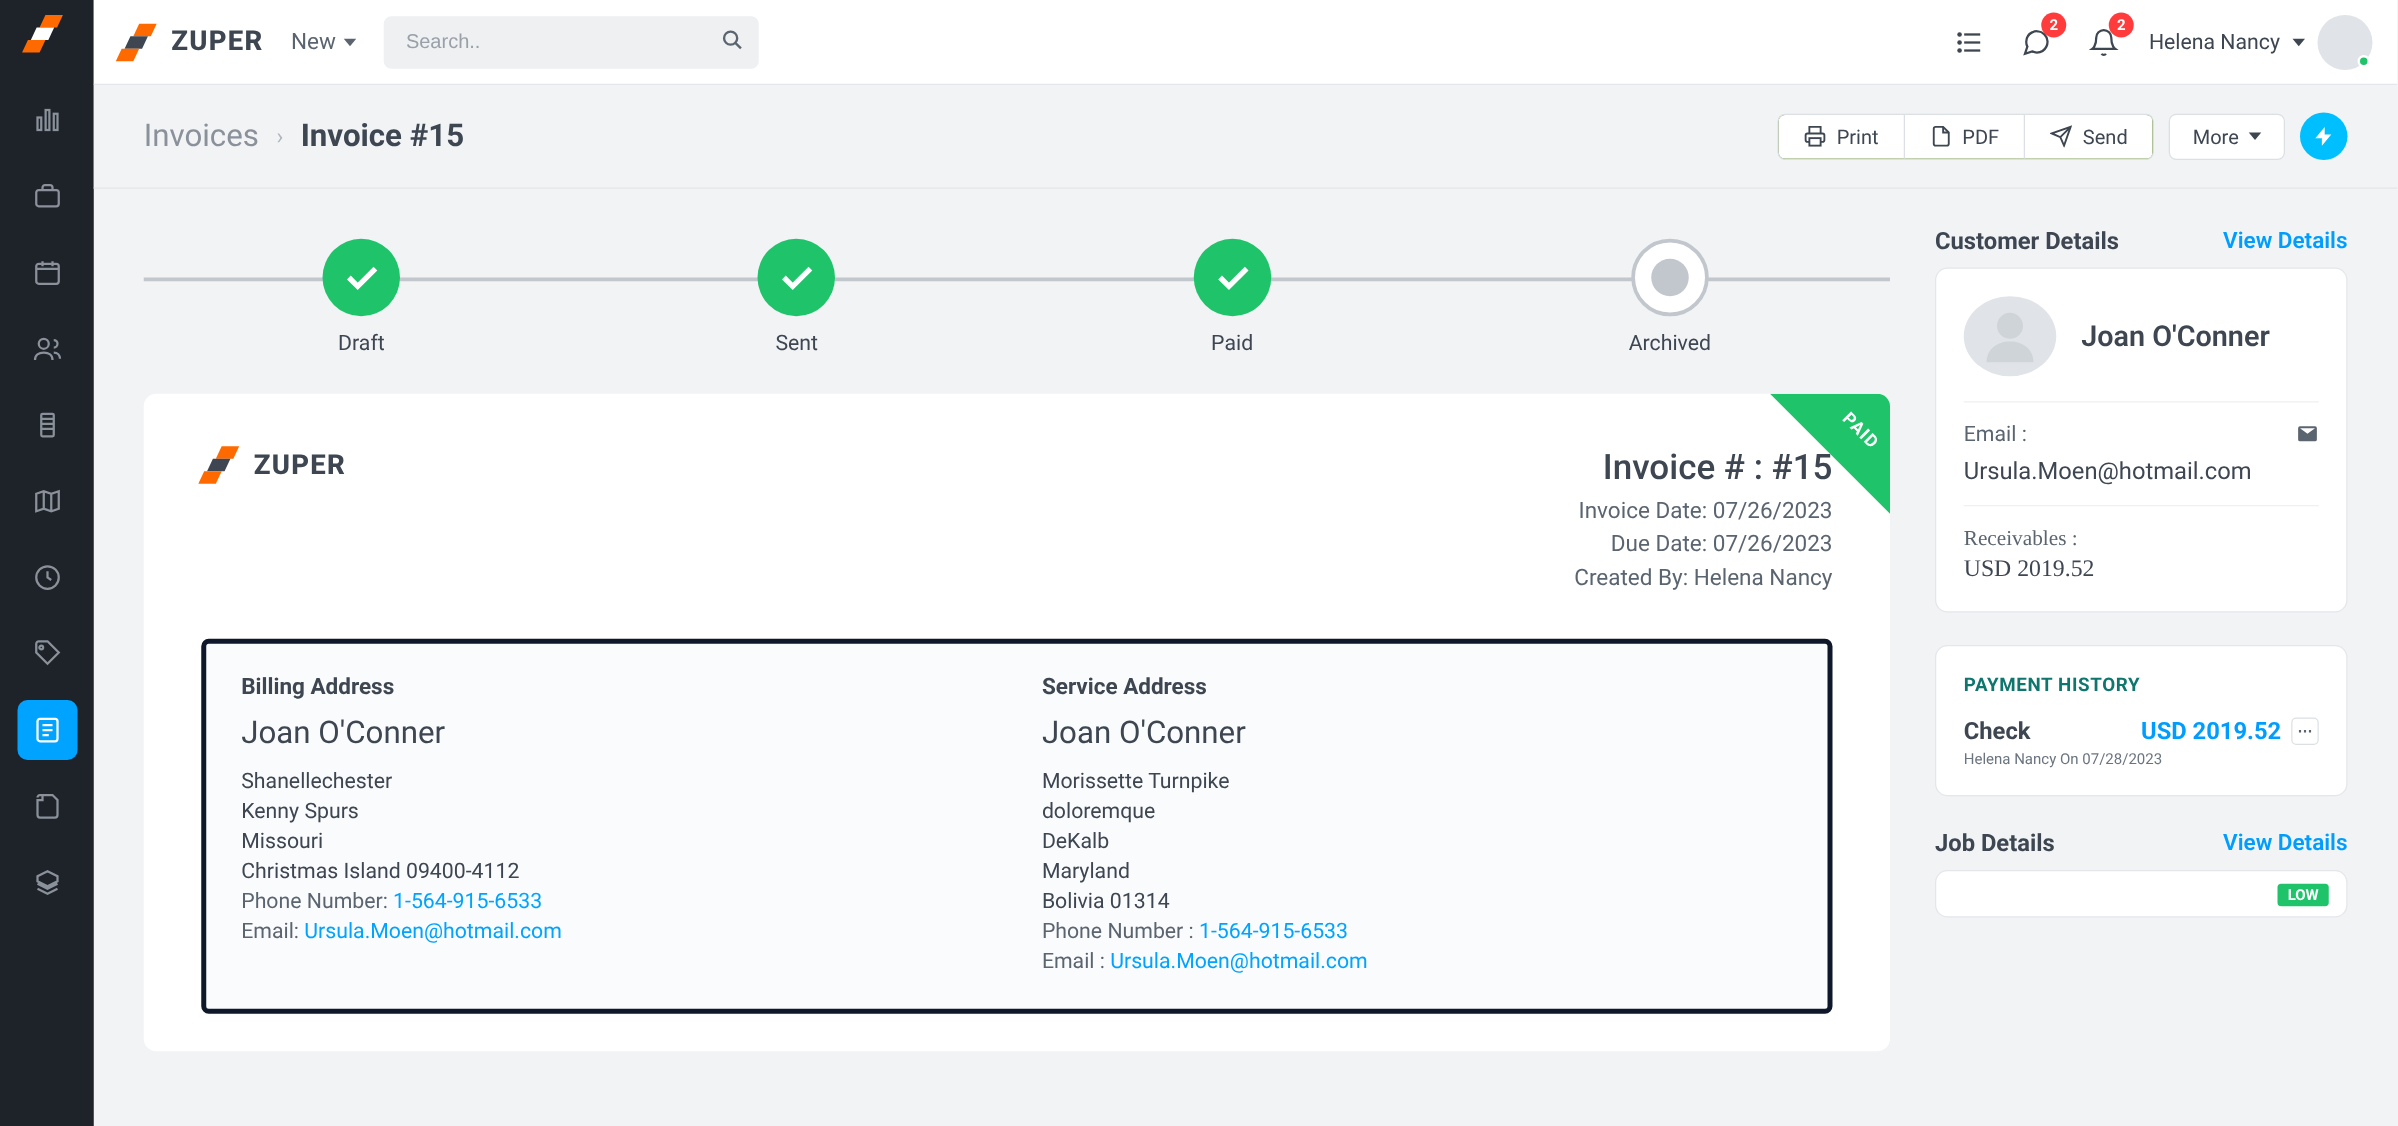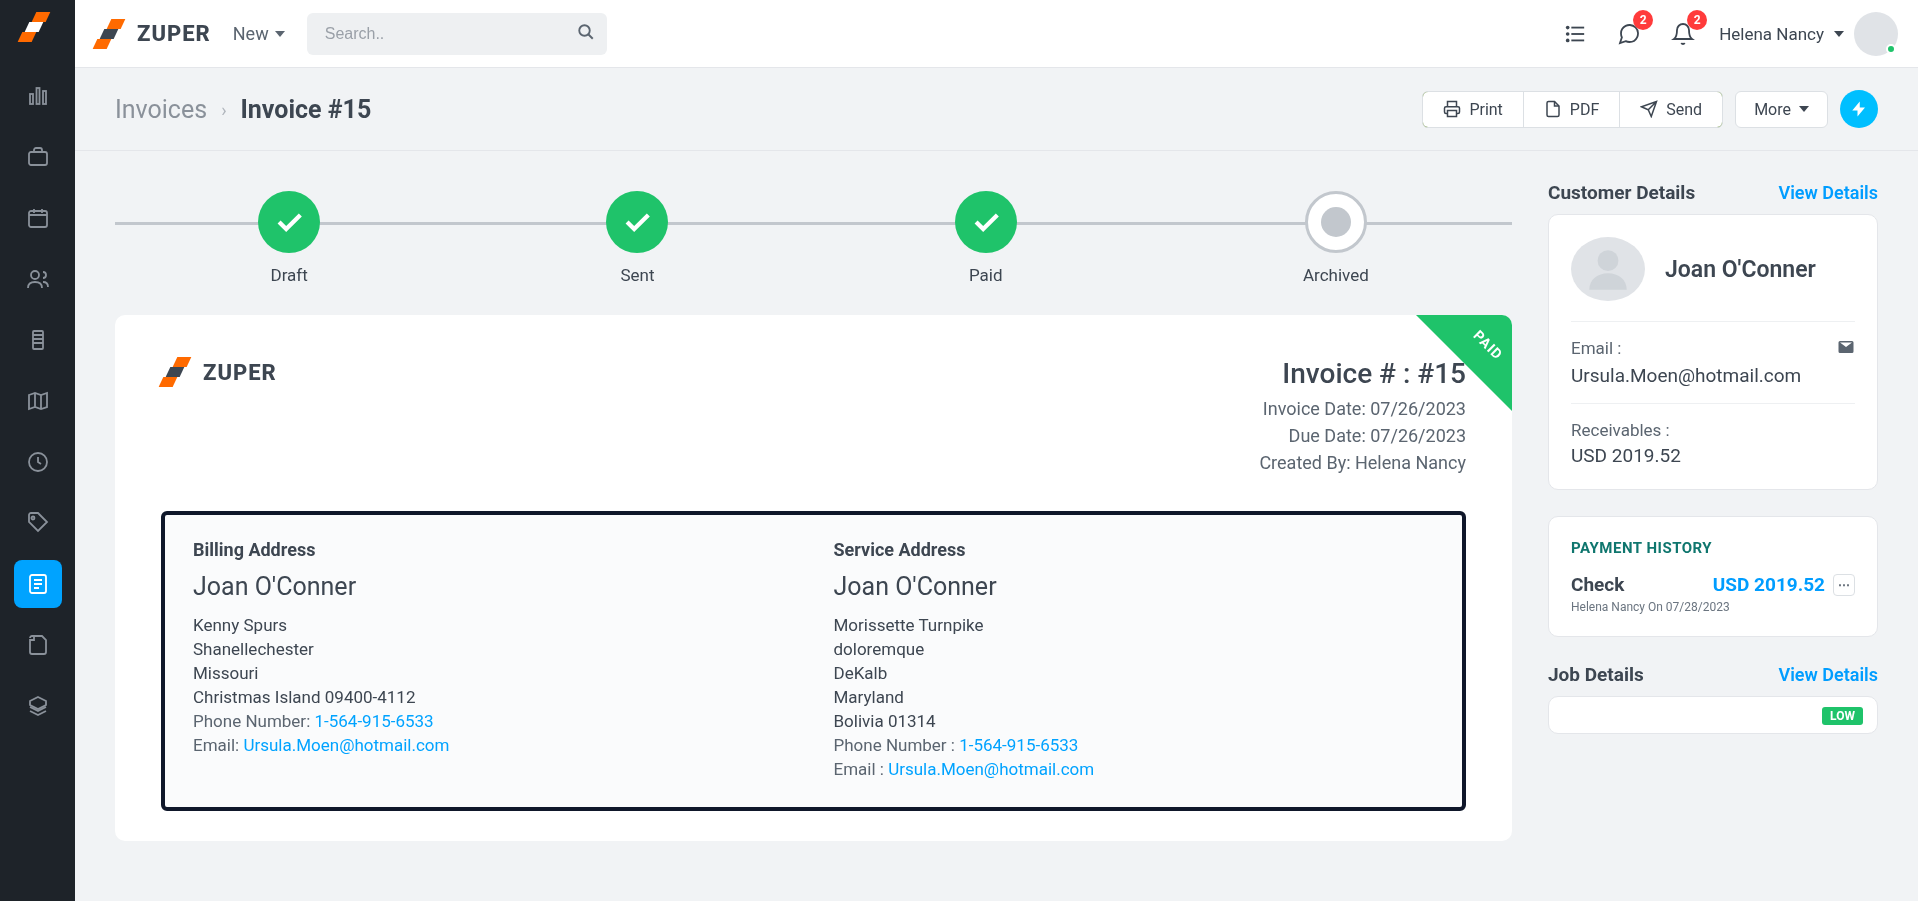--- a/index.html
+++ b/index.html
@@ -406,21 +406,21 @@
     }
     .customer-name {
       font-size: 23px;
       font-weight: 600;
       color: #3d4651;
     }
     .cust-block {
       padding: 16px 0;
       border-bottom: 1px solid #eef0f2;
     }
-    .cust-block:last-child { border-bottom: none; padding-bottom: 0;}
+    .cust-block:last-child { border-bottom: none; padding-bottom: 0; font-family: Liberation Serif, serif;}
     .cust-label {
       color: #5b6570;
       font-size: 17px;
       margin-bottom: 4px;
       display: flex;
       justify-content: space-between;
     }
     .cust-value {
       font-size: 19px;
       color: #3d4651;
@@ -730,22 +730,22 @@
                 <div class="invoice-meta-line">Invoice Date: 07/26/2023</div>
                 <div class="invoice-meta-line">Due Date: 07/26/2023</div>
                 <div class="invoice-meta-line">Created By: Helena Nancy</div>
               </div>
             </div>
 
             <div class="address-box">
               <div class="addr-col">
                 <div class="addr-title">Billing Address</div>
                 <div class="addr-name">Joan O'Conner</div>
+                <div class="addr-line">Shanellechester</div>
                 <div class="addr-line">Kenny Spurs</div>
-                <div class="addr-line">Shanellechester</div>
                 <div class="addr-line">Missouri</div>
                 <div class="addr-line">Christmas Island 09400-4112</div>
                 <div class="addr-line"><span class="lbl">Phone Number: </span><span class="addr-link">1-564-915-6533</span></div>
                 <div class="addr-line"><span class="lbl">Email: </span><span class="addr-link">Ursula.Moen@hotmail.com</span></div>
               </div>
               <div class="addr-col">
                 <div class="addr-title">Service Address</div>
                 <div class="addr-name">Joan O'Conner</div>
                 <div class="addr-line">Morissette Turnpike</div>
                 <div class="addr-line">doloremque</div>

